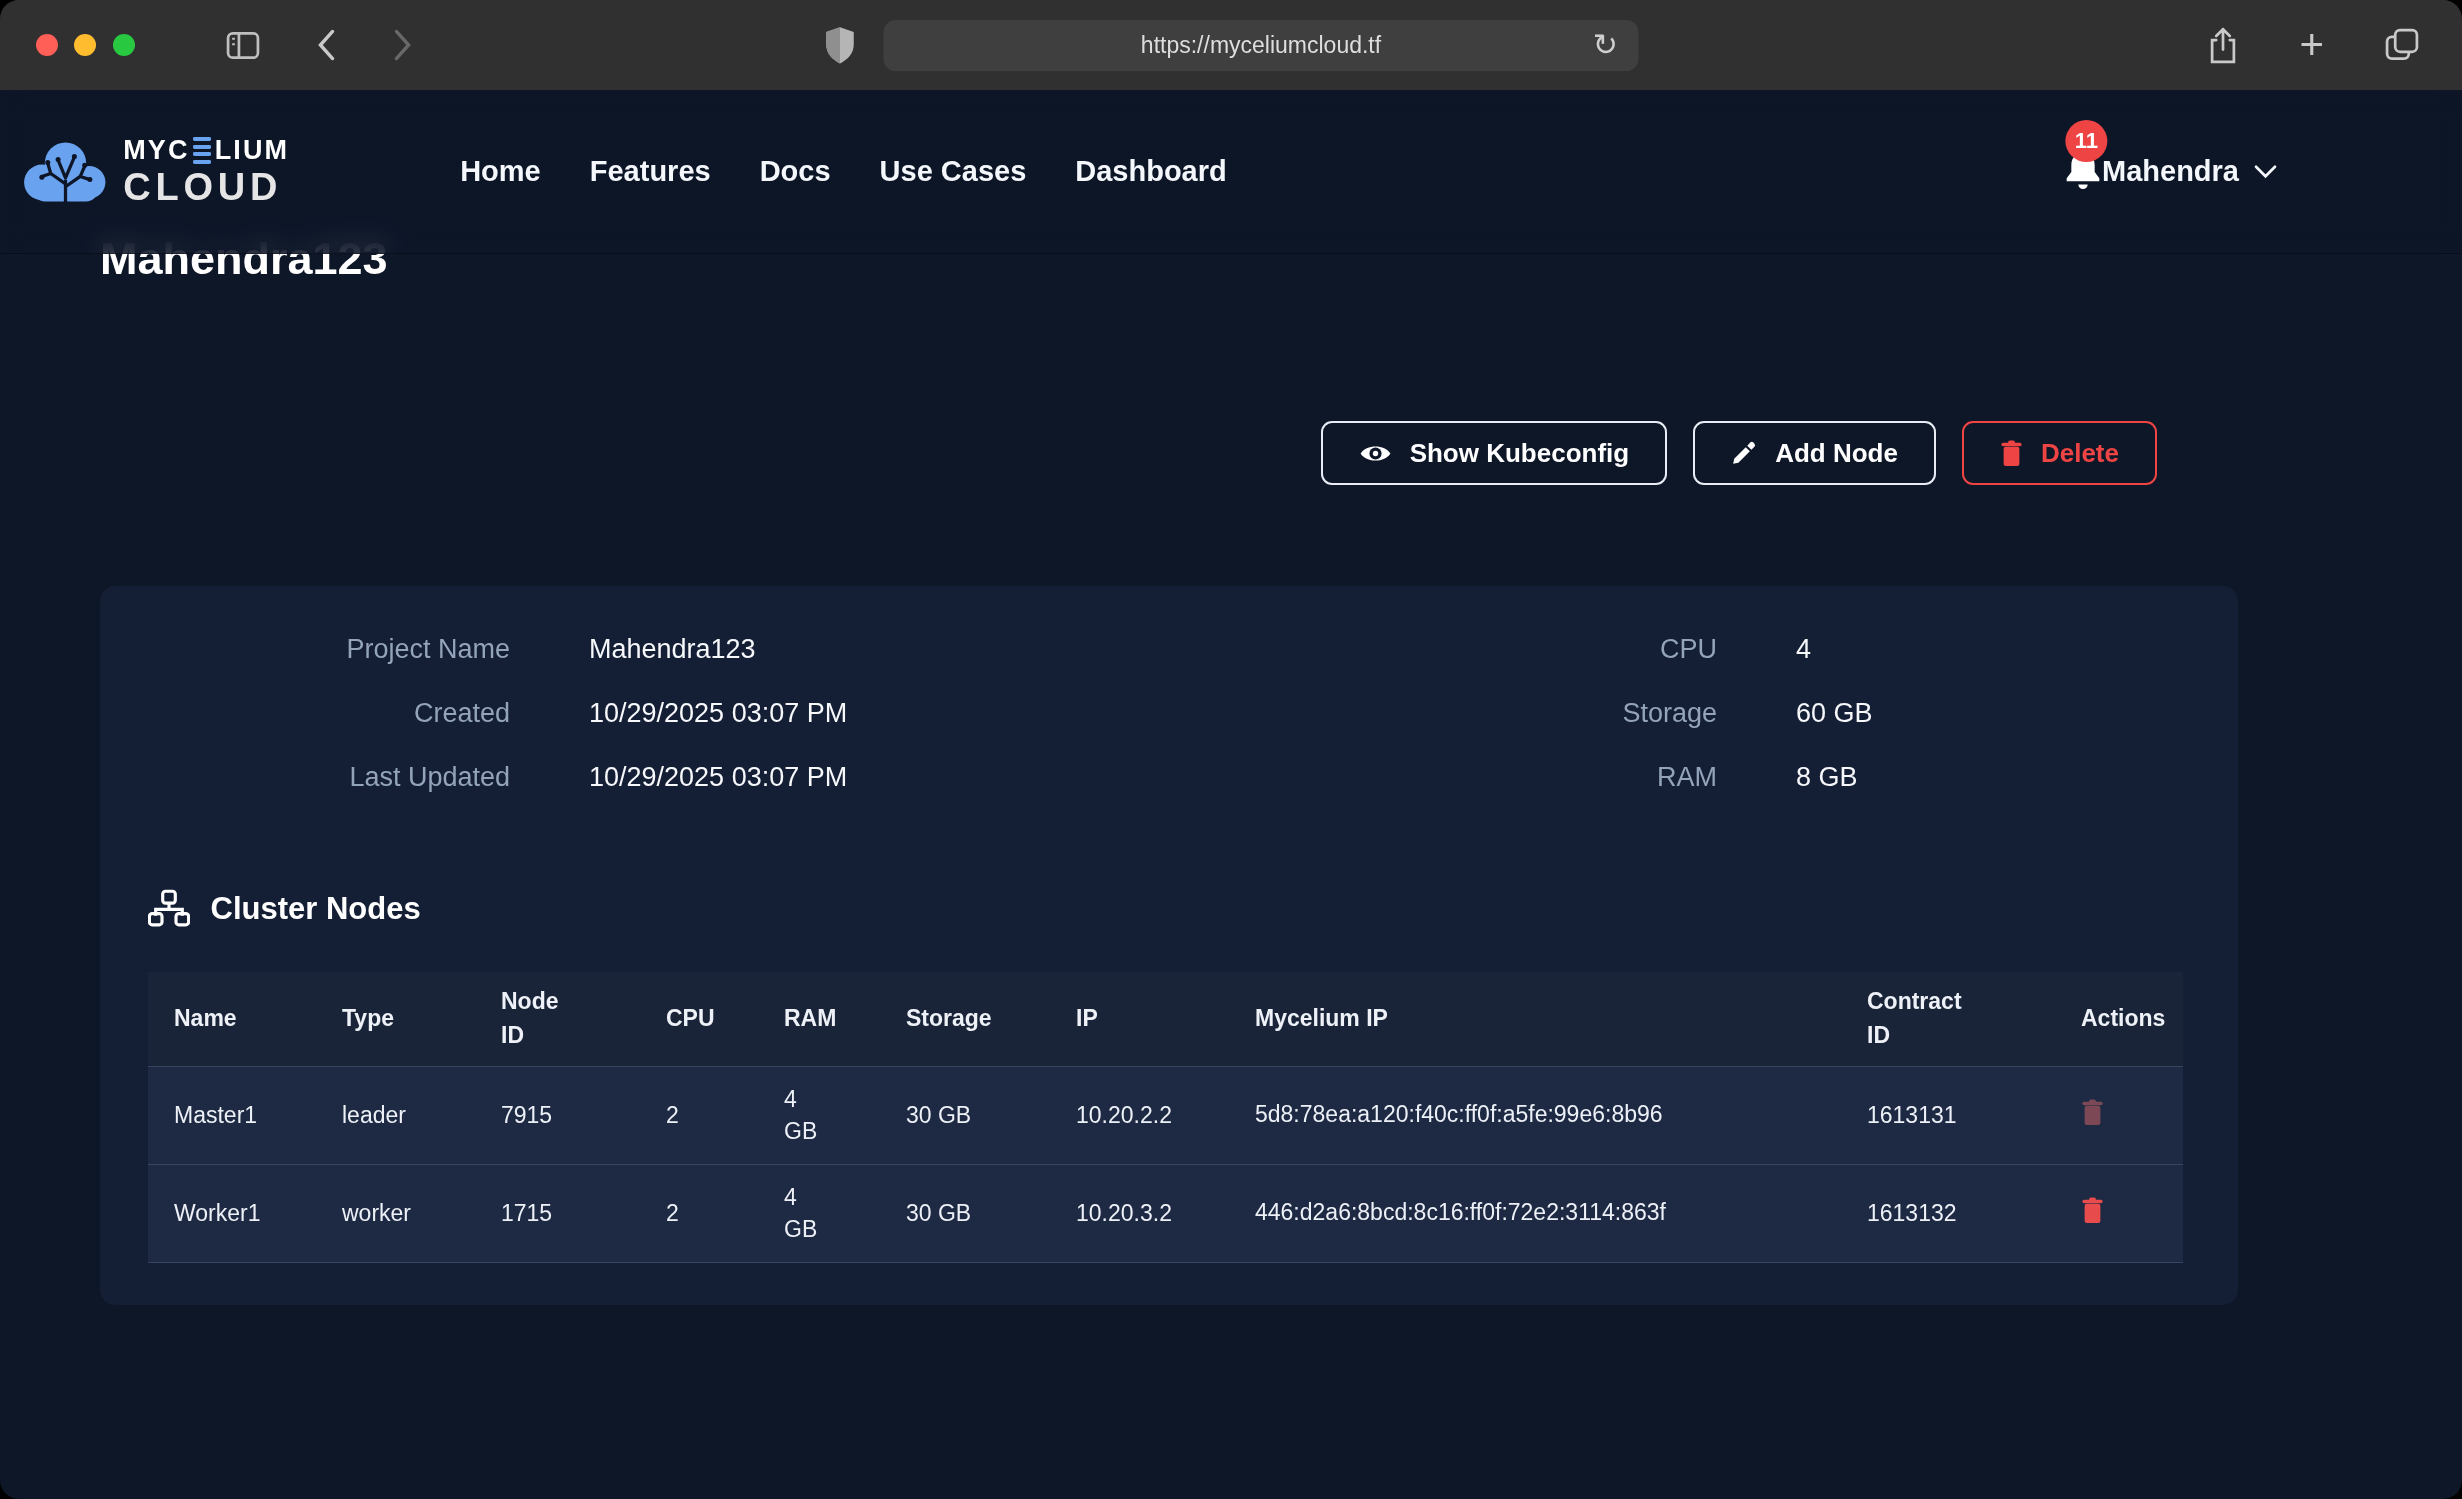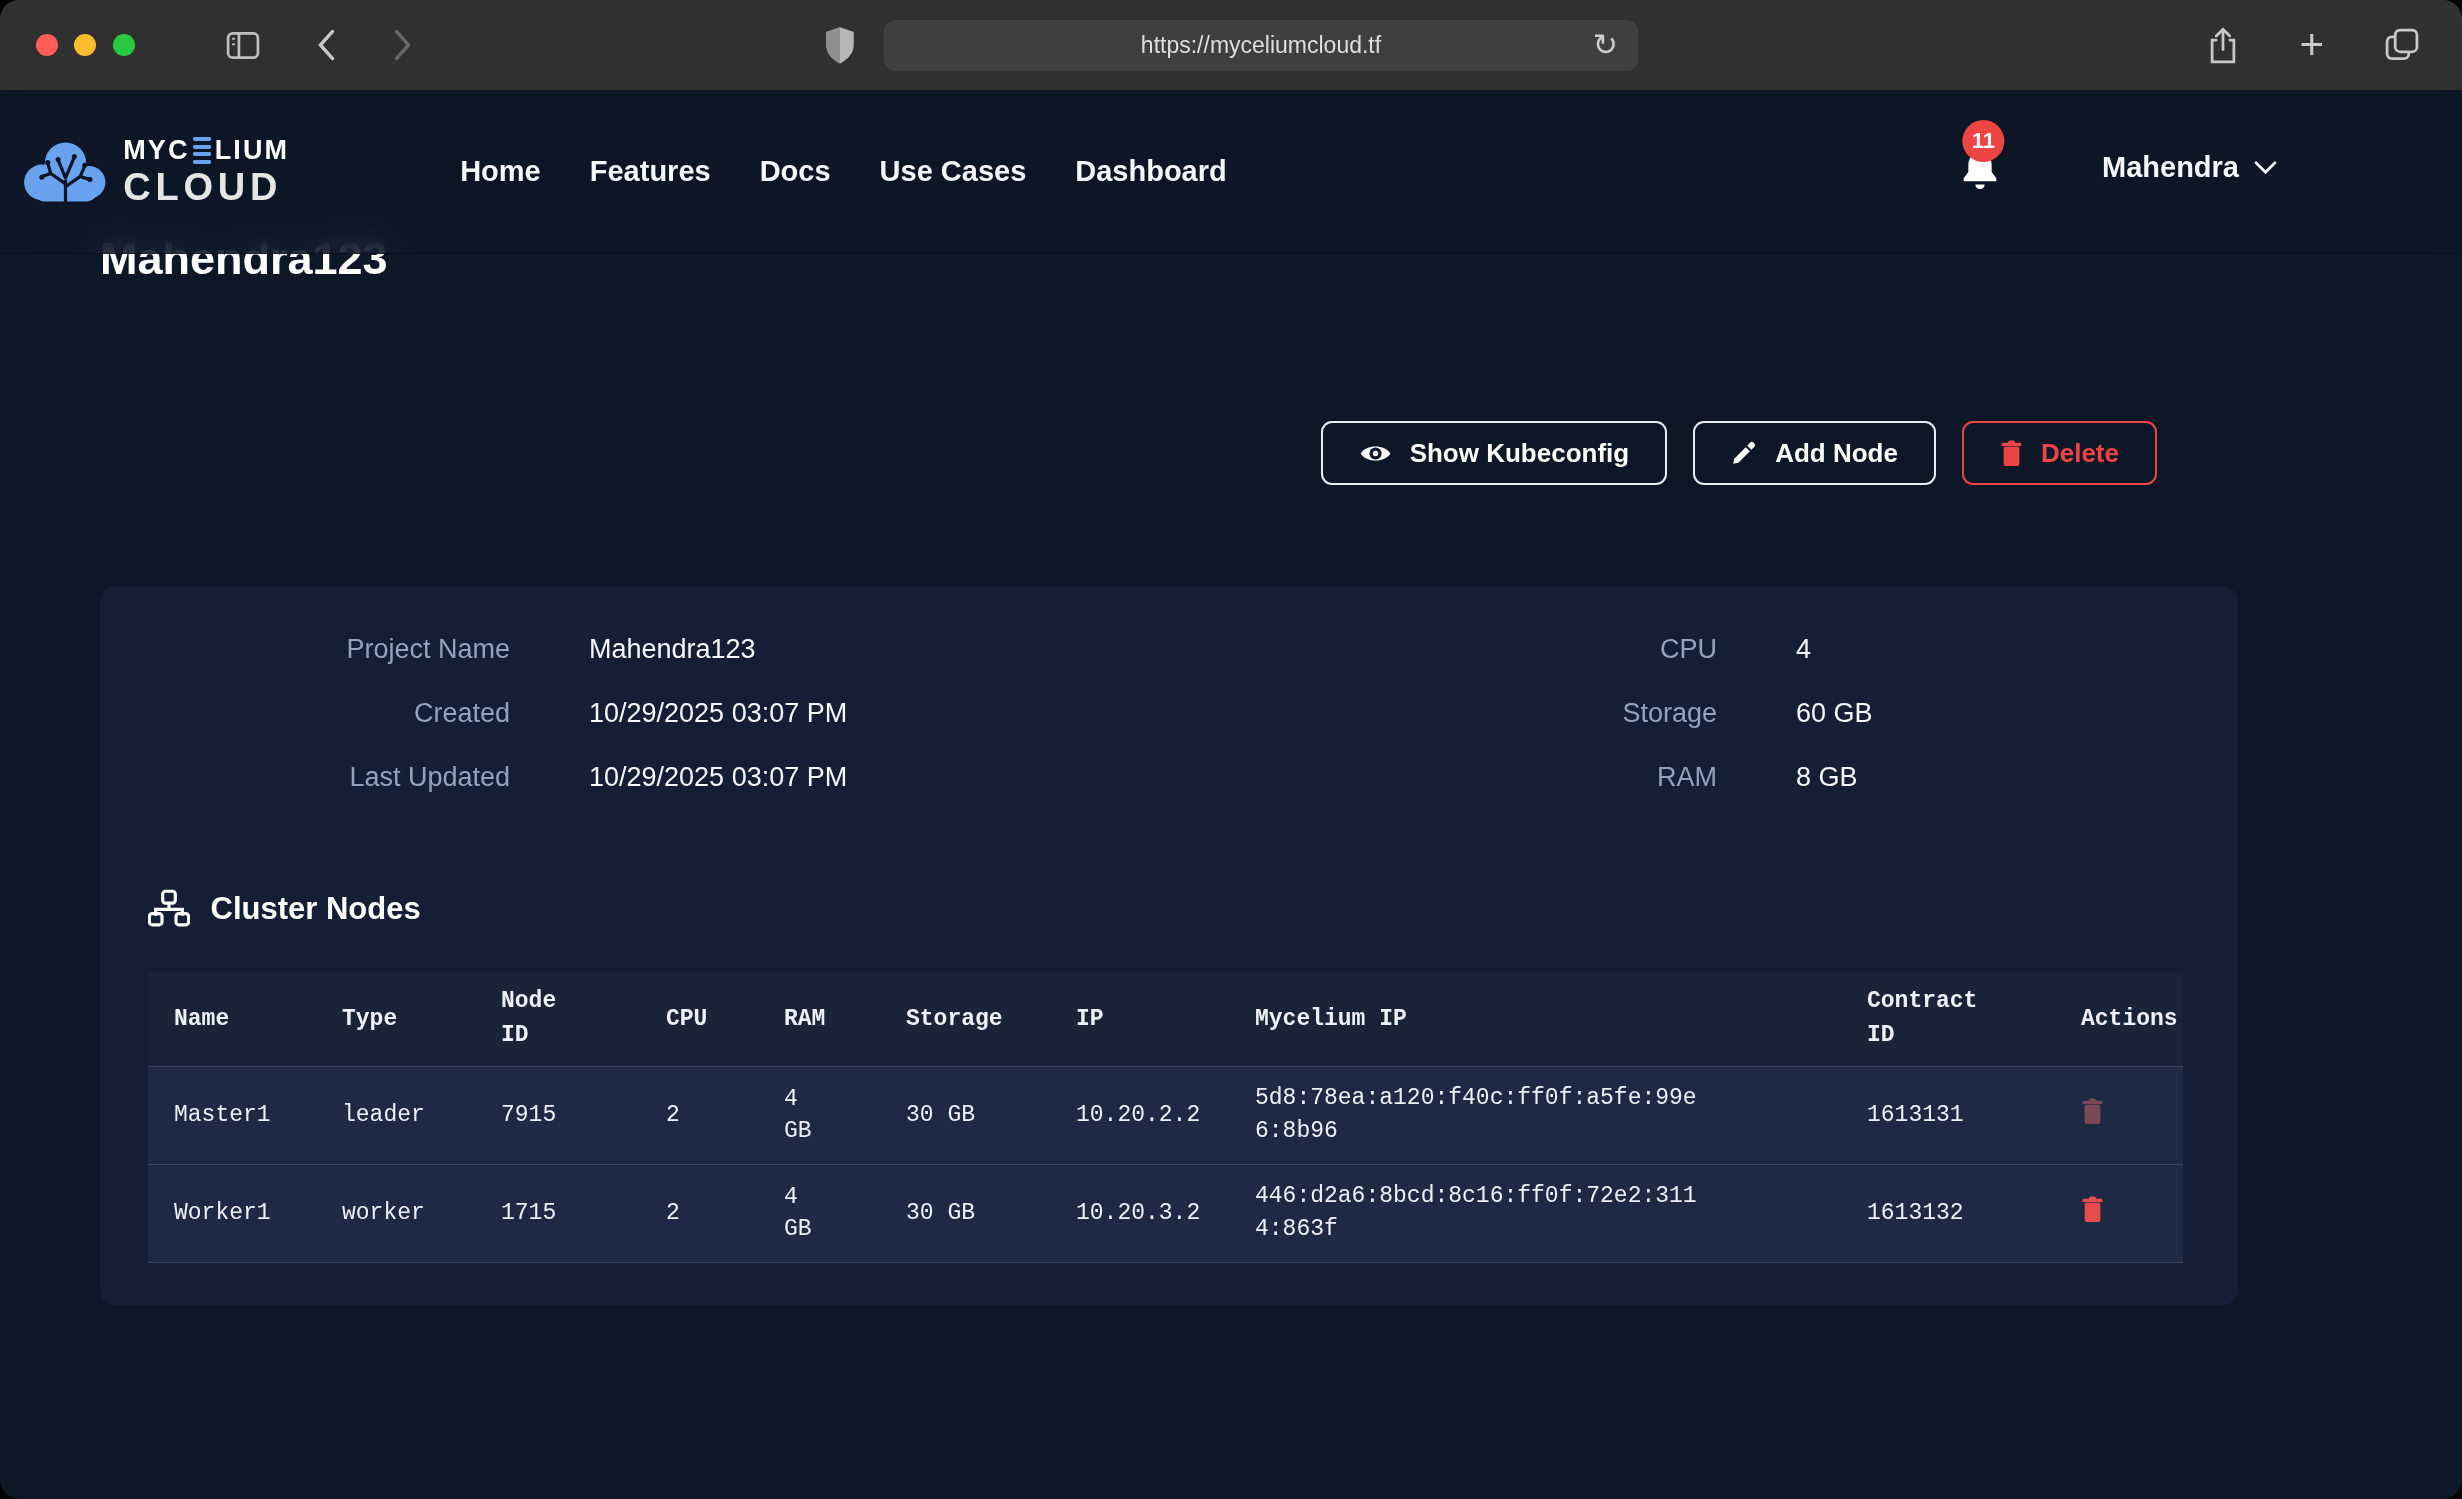--- a/index.html
+++ b/index.html
@@ -30,21 +30,21 @@
     display: flex; align-items: center; padding: 0 185px 0 20.5px; }
   .brand { display: flex; align-items: center; gap: 13.7px; }
   .brand-text { display: flex; flex-direction: column; line-height: 1; }
   .brand-top { color: #ffffff; font-size: 27px; font-weight: 800; letter-spacing: 2.1px;
     display: inline-flex; align-items: center; }
   .e-bars { display: inline-flex; flex-direction: column; gap: 3.4px; margin: 0 3.4px; }
   .e-bars i { display: block; width: 18.5px; height: 4.1px; background: #69a2ef; border-radius: 1.4px; }
   .brand-bottom { color: #e5e5e5; font-size: 38px; font-weight: 800; letter-spacing: 4.8px; margin-top: 4.1px; }
   .nav-links { display: flex; gap: 49px; margin-left: 171px; }
   .nav-link { color: #f4f7fb; font-size: 29px; font-weight: 700; text-decoration: none; cursor: pointer; }
-  .nav-right { margin-left: auto; display: flex; align-items: flex-start; gap: 103px; }
+  .nav-right { margin-left: auto; display: flex; align-items: center; }
   .bell-wrap { position: relative; }
   .badge { position: absolute; top: -31px; left: 50%; transform: translateX(-42%);
     min-width: 42px; height: 42px; border-radius: 22px; background: #ef4444;
     color: #fff; font-size: 22px; font-weight: 700;
     display: flex; align-items: center; justify-content: center; }
   .user-menu { display: flex; align-items: center; gap: 15px; color: #f4f7fb;
     font-size: 29px; font-weight: 700; cursor: pointer; }
 
   
   .hero { position: relative; z-index: 1; margin-top: -20.5px; }
@@ -62,21 +62,21 @@
   .panel { margin: 101px 0 0 100px; width: 2138px; background: #141e34; border-radius: 15px;
     padding: 48px 48px 42px 48px; }
   .info-grid { display: grid; grid-template-columns: 362px 830px 219px auto;
     column-gap: 79px; row-gap: 33px; align-items: center; }
   .info-label { text-align: right; font-size: 27px; color: #93a4ba; }
   .info-value { font-size: 27px; color: #f6f8fb; font-weight: 500; }
 
   .cluster-heading { display: flex; align-items: flex-end; gap: 20.5px; margin-top: 96px; }
   .cluster-heading h2 { font-size: 31px; font-weight: 800; color: #ffffff; }
 
-  table { margin-top: 45px; width: 1626px; border-collapse: collapse; table-layout: fixed; font-family: Liberation Mono, monospace; }
+  table { margin-top: 45px; width: 1626px; border-collapse: collapse; table-layout: fixed; }
   thead th { background: #1a2438; height: 94px; vertical-align: middle; text-align: left;
     padding-left: 26px; font-size: 23px; font-weight: 600; color: #eef2f8; }
   tbody td { background: #1e2a44; height: 98px; vertical-align: middle; text-align: left;
     padding-left: 26px; font-size: 23px; color: #edf1f7; border-top: 1.4px solid #39455f; }
   tbody tr:last-child td { border-bottom: 1.4px solid #39455f; }
   .hdr-narrow { display: inline-block; max-width: 68px; line-height: 1.45; }
   .hdr-mid { display: inline-block; max-width: 103px; line-height: 1.45; }
   .ram-val { display: inline-block; max-width: 44px; line-height: 1.4; }
   .myc-ip { display: inline-block; max-width: 451px; word-break: break-all; line-height: 1.45; }
   .trash-btn { background: none; border: none; cursor: pointer; color: #e84b4b; padding: 0; }

